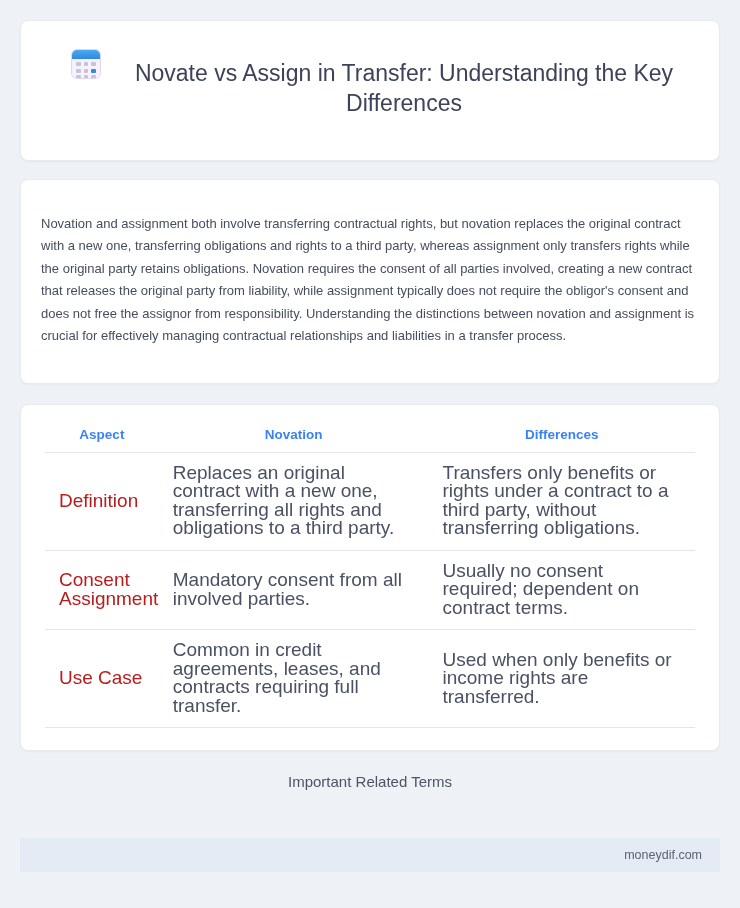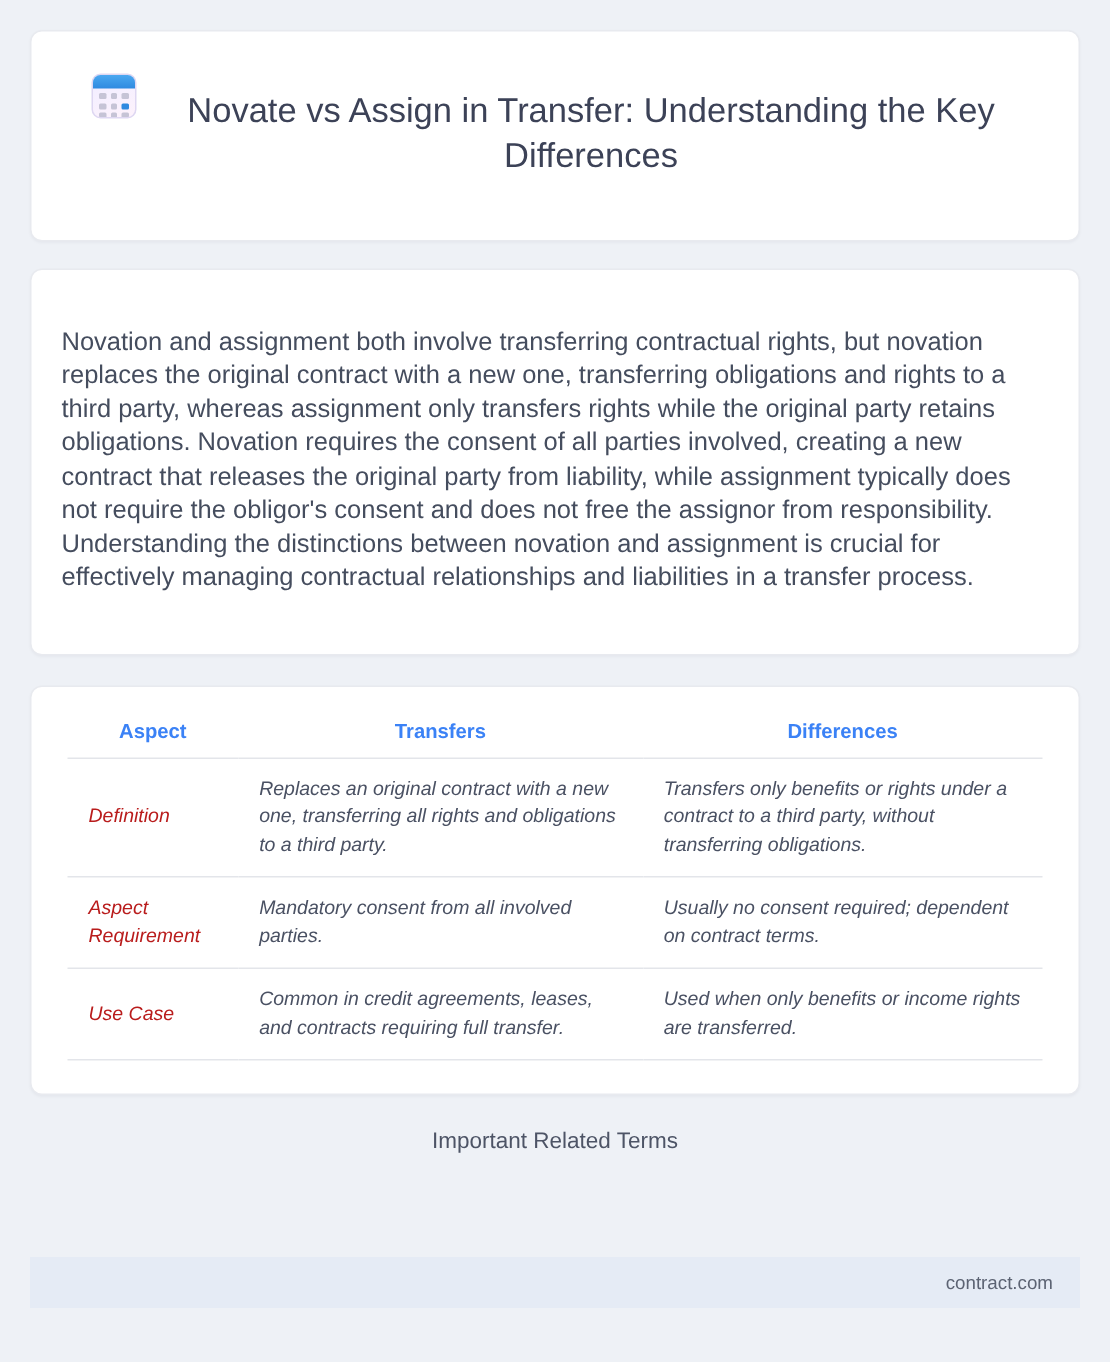--- a/index.html
+++ b/index.html
@@ -32,21 +32,21 @@
   }
 
   
   .header-card {
     padding: 22px 30px 26px 30px;
     margin-bottom: 18px;
   }
   .header-inner {
     display: flex;
     align-items: flex-start;
-    justify-content: center;
+    justify-content: flex-end;
     gap: 18px;
   }
   .cal-icon {
     flex: 0 0 auto;
     width: 30px;
     height: 30px;
     margin-top: 6px;
     position: relative;
     border-radius: 6px;
     background: linear-gradient(160deg, #f1ecff 0%, #f6f0ff 45%, #fdf2fb 100%);
@@ -84,21 +84,21 @@
     font-weight: 400;
     max-width: 570px;
   }
 
   
   .summary-card {
     padding: 20px 20px 22px 20px;
     margin-bottom: 20px;
   }
   .summary-text {
-    font-size: 17px;
+    font-size: 13px;
     line-height: 22.5px;
     color: #454d5e;
     text-align: left;
   }
 
   
   .table-card {
     padding: 18px 24px 22px 24px;
     margin-bottom: 16px;
   }
@@ -109,27 +109,26 @@
   }
   table.cmp th {
     font-size: 13.5px;
     font-weight: bold;
     color: #3b82f6;
     text-align: center;
     padding: 4px 14px 10px 14px;
     border-bottom: 1px solid #e3e5ea;
   }
   table.cmp td {
-    font-size: 13px;
+    font-size: 19px;
     line-height: 18.5px;
     color: #4a5163;
     vertical-align: middle;
     padding: 11px 14px 12px 14px;
     border-bottom: 1px solid #e3e5ea;
-    font-style: italic;
   }
   table.cmp col.c1 { width: 17.5%; }
   table.cmp col.c2 { width: 41.5%; }
   table.cmp col.c3 { width: 41%; }
   table.cmp td.aspect {
     color: #b91c1c;
   }
 
   
   .terms-section {
@@ -194,46 +193,46 @@
   <div class="card table-card">
     <table class="cmp">
       <colgroup>
         <col class="c1">
           <col class="c2">
           <col class="c3">
       </colgroup>
       <thead>
         <tr>
           <th>Aspect</th>
-          <th>Transfers</th>
+          <th>Novation</th>
           <th>Differences</th>
         </tr>
       </thead>
       <tbody>
         <tr>
           <td class="aspect">Definition</td>
           <td>Replaces an original contract with a new one, transferring all rights and obligations to a third party.</td>
           <td>Transfers only benefits or rights under a contract to a third party, without transferring obligations.</td>
         </tr>
         <tr>
-          <td class="aspect">Aspect Requirement</td>
+          <td class="aspect">Consent Assignment</td>
           <td>Mandatory consent from all involved parties.</td>
           <td>Usually no consent required; dependent on contract terms.</td>
         </tr>
         <tr>
           <td class="aspect">Use Case</td>
           <td>Common in credit agreements, leases, and contracts requiring full transfer.</td>
           <td>Used when only benefits or income rights are transferred.</td>
         </tr>
       </tbody>
     </table>
   </div>
 
   <div class="terms-section">
     <div class="terms-heading">Important Related Terms</div>
 
   </div>
 
   <div class="footer-band">
-    <span class="footer-text">contract.com</span>
+    <span class="footer-text">moneydif.com</span>
   </div>
 
 </div>
 
 </body></html>

